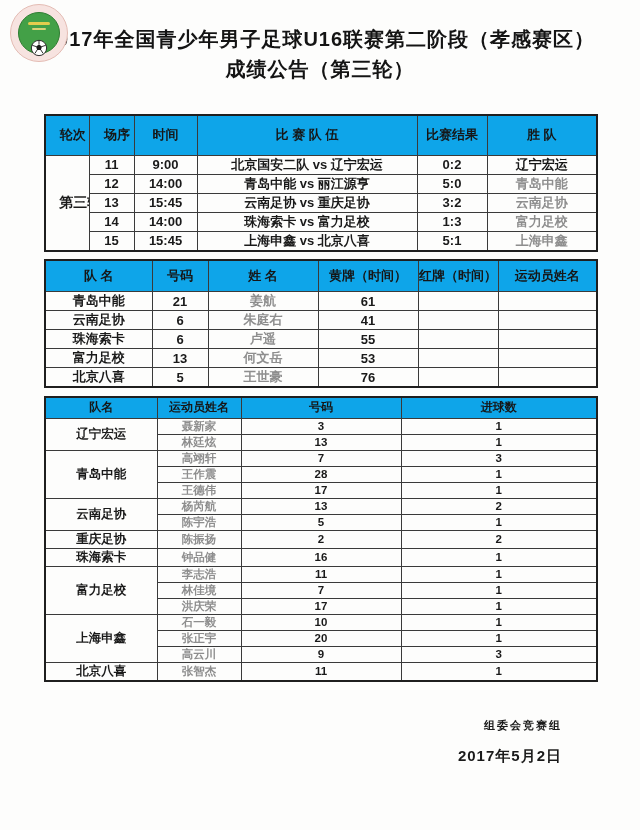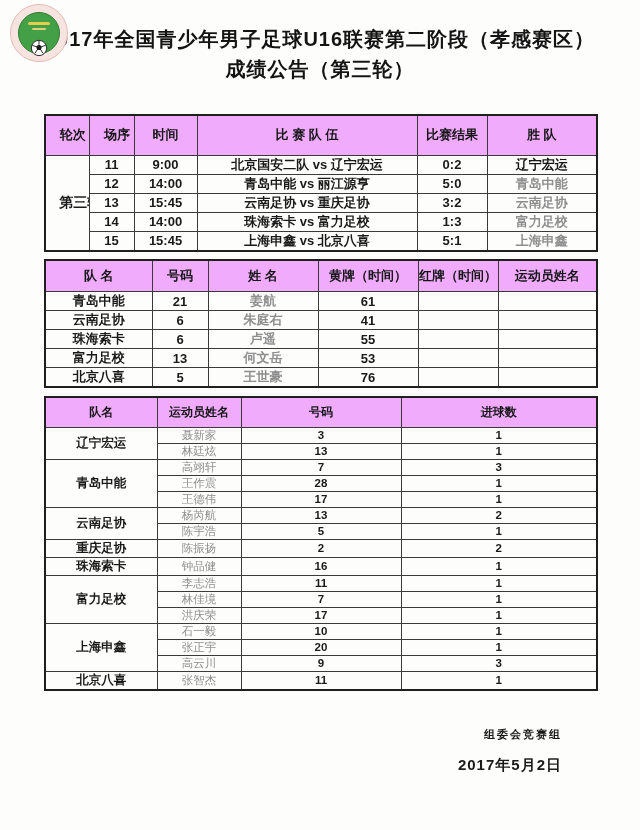--- a/index.html
+++ b/index.html
@@ -33,43 +33,43 @@
 
   
   .title-block { padding-top:24px; text-align:center; }
   .title-line { font-size:20px; font-weight:bold; line-height:30px; letter-spacing:1px; color:#141414; }
 
   
   table { border-collapse: collapse; table-layout: fixed;
           margin-left:44px; width:552px; text-align:center; }
   th, td { border:1px solid #3a3a3a; overflow:hidden; white-space:nowrap; }
   table { border:2px solid #1f1f1f; }
-  th { background:#f0abfc; font-weight:bold; color:#161616; }
-  .muted { font-family:"Liberation Serif", serif; font-weight:normal; color:#8e8e8e; }
+  th { background:#0ea5e9; font-weight:bold; color:#161616; }
+  .muted { font-family:"Liberation Serif", serif; font-weight:bold; color:#8e8e8e; }
   .strong { font-weight:bold; color:#161616; }
   .vstack { display:inline-block; width:1.15em; word-break:break-all; line-height:1.35; }
 
   
   .t1 { margin-top:30px; font-size:13px; }
   .t1 th { height:40px; font-size:13px; }
   .t1 td { height:19px; font-weight:bold; }
   .t1 .round-cell { font-size:14px; font-weight:bold; }
   .t1 .round-cell .vstack { line-height:1.5; }
 
   
   .section-label { margin:13px 0 0 36px; font-size:14px; font-weight:bold; color:#141414; }
 
   
   .t2 { margin-top:7px; font-size:13px; }
   .t2 th { height:32px; }
   .t2 td { height:18px; font-weight:bold; }
 
   
   .t3 { margin-top:8px; font-size:11.5px; }
-  .t3 th { height:30px; font-size:12px; }
+  .t3 th { height:21px; font-size:12px; }
   .t3 td { height:15px; }
   .t3 .num { font-weight:bold; }
   .t3 .team { font-weight:bold; font-size:12.5px; }
 
   
   .footer { margin-top:36px; padding-right:78px; text-align:right; }
   .footer-sign { font-size:11px; font-weight:bold; letter-spacing:2px; }
   .footer-date { margin-top:14px; font-size:15px; font-weight:bold; letter-spacing:1px; }
 </style>
 </head>

